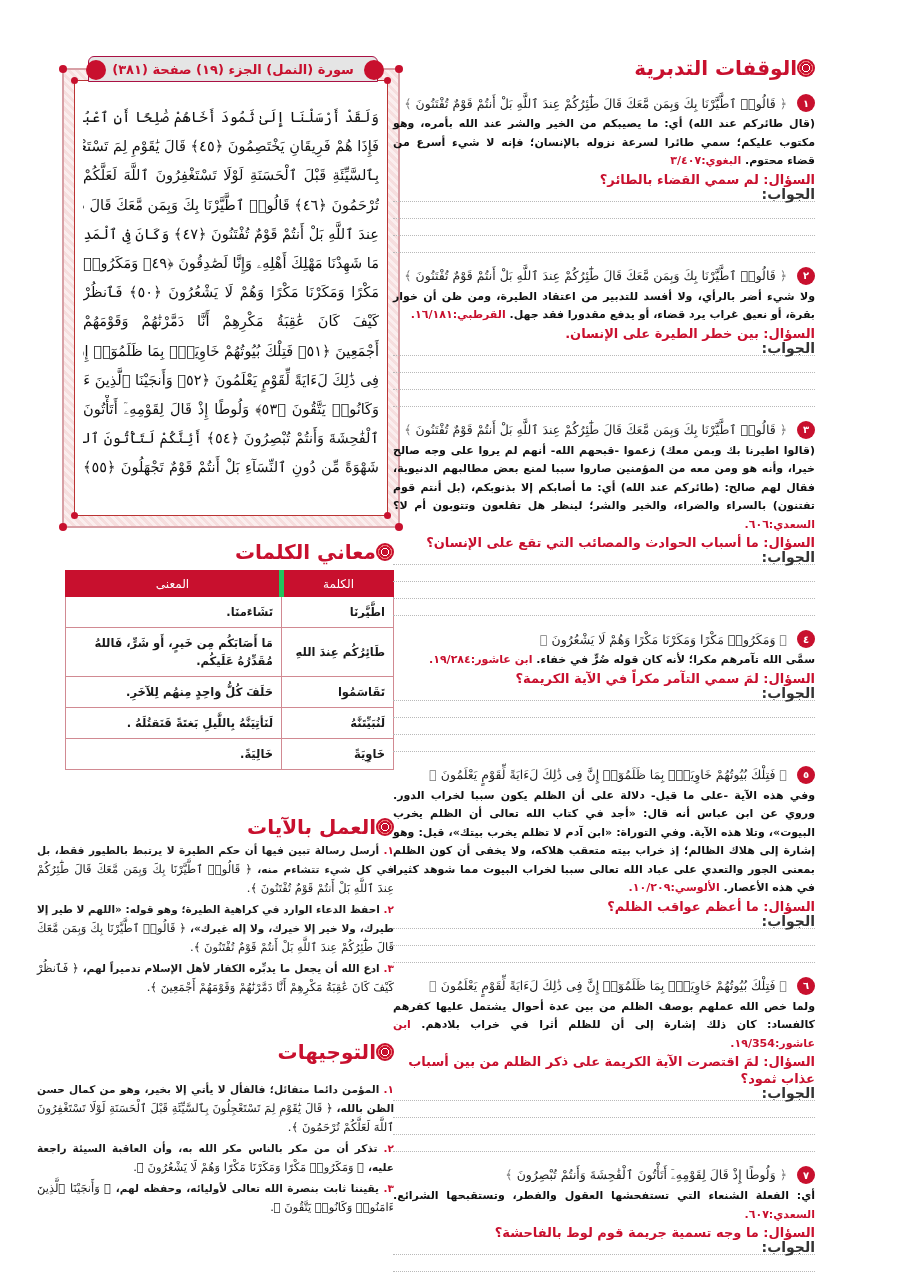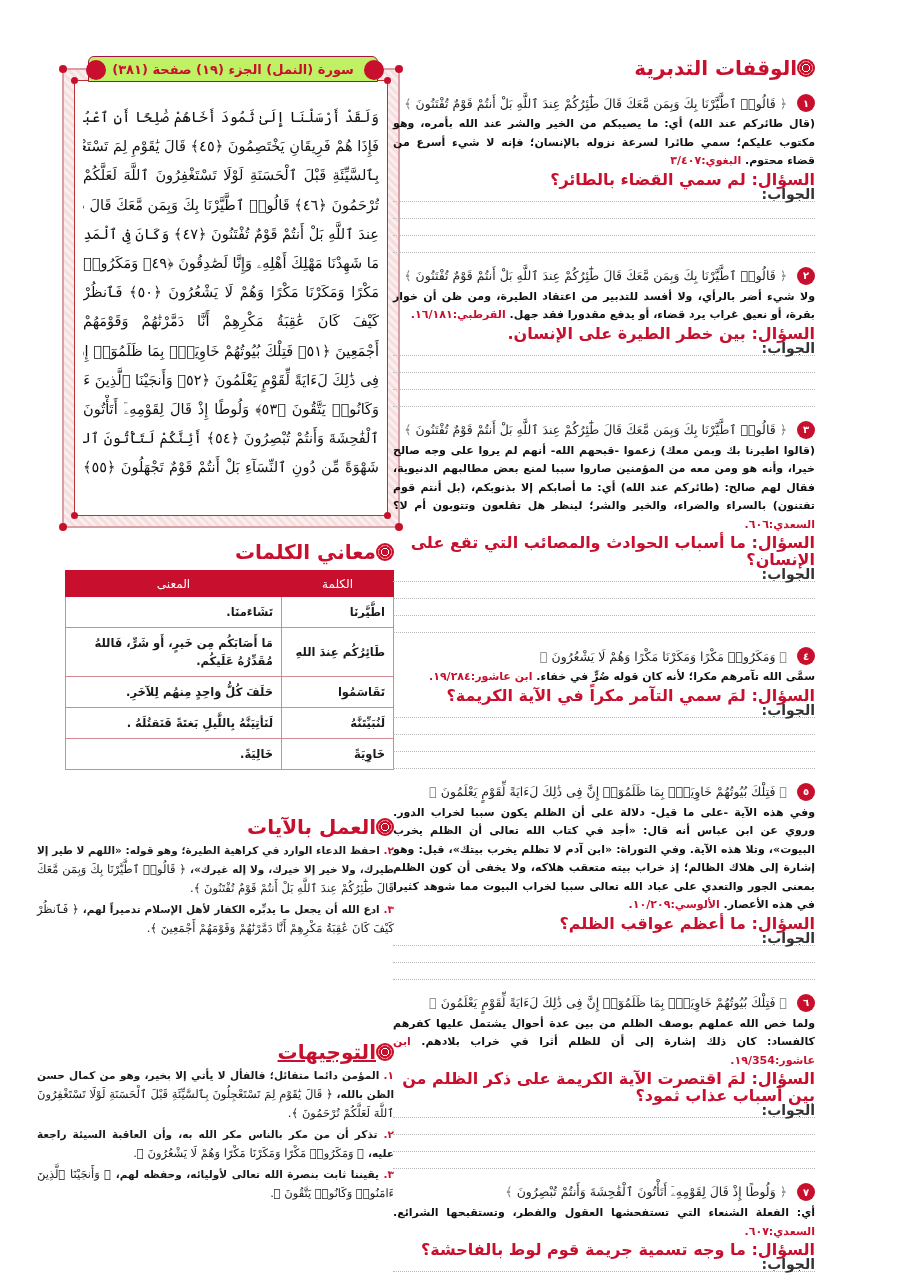--- a/index.html
+++ b/index.html
@@ -11,51 +11,51 @@
   .section-title { display: flex; align-items: center; gap: 0; color: #c8102e; font-weight: bold; font-size: 20px; direction: rtl; }
   .rosette { width: 18px; height: 18px; border-radius: 50%; background: radial-gradient(circle, #c8102e 0 3px, #ffffff 3px 4px, #c8102e 4px 6px, #e77 6px 7px, #c8102e 7px 9px); flex: 0 0 18px; }
 
   .wqfa { margin-top: 10px; direction: rtl; }
   .verse-row { display: flex; align-items: center; gap: 10px; margin-bottom: 3px; }
   .num-badge { width: 18px; height: 18px; border-radius: 50%; background: #c8102e; color: #fff; font-size: 10px; font-weight: bold; display: flex; align-items: center; justify-content: center; flex: 0 0 18px; }
   .verse { font-family: "DejaVu Serif", "Liberation Serif", serif; font-size: 12.5px; color: #222; white-space: nowrap; }
   .verse .br { color: #777; }
   .body-text { font-size: 11px; font-weight: bold; line-height: 18.5px; text-align: justify; color: #111; }
   .source { color: #c8102e; font-weight: bold; }
-  .question { color: #c8102e; font-size: 16px; font-weight: bold; line-height: 17px; }
+  .question { color: #c8102e; font-size: 13px; font-weight: bold; line-height: 17px; }
   .answer-label { font-size: 14px; font-weight: bold; line-height: 12px; color: #333; }
   .line { border-bottom: 1px dotted #b9b9b9; height: 17px; }
   .line.first { height: 2px; }
 
   
   .mushaf { position: absolute; left: 62px; top: 68px; width: 338px; height: 460px; border: 2px solid #d8a0a6; background: repeating-linear-gradient(45deg, #f6dede 0 3px, #fbeeee 3px 6px); }
   .mushaf-inner { position: absolute; left: 10px; top: 10px; right: 10px; bottom: 10px; background: #fff; border: 1.5px solid #b33; }
   .dot { position: absolute; width: 8px; height: 8px; border-radius: 50%; background: #c8102e; }
-  .header-tab { position: absolute; left: 88px; top: 56px; width: 290px; height: 26px; background: #bef264; border: 1.5px solid #a14; border-radius: 6px 6px 0 0; color: #c8102e; font-weight: bold; font-size: 13px; display: flex; align-items: center; justify-content: center; direction: rtl; z-index: 2; }
+  .header-tab { position: absolute; left: 88px; top: 56px; width: 290px; height: 26px; background: #e5e5e5; border: 1.5px solid #a14; border-radius: 6px 6px 0 0; color: #c8102e; font-weight: bold; font-size: 13px; display: flex; align-items: center; justify-content: center; direction: rtl; z-index: 2; }
   .big-dot { position: absolute; width: 20px; height: 20px; border-radius: 50%; background: #c8102e; z-index: 3; }
   .mushaf-lines { position: absolute; top: 22px; left: 8px; right: 8px; bottom: 8px; direction: rtl; }
   .mline { font-family: "DejaVu Serif", "Liberation Serif", serif; font-size: 14.5px; height: 29.2px; line-height: 29.2px; text-align: justify; text-align-last: justify; white-space: nowrap; overflow: hidden; color: #111; }
 
   
   .left-col { position: absolute; left: 37px; width: 357px; direction: rtl; }
   .meanings { top: 540px; padding-left: 28px; }
   .meanings .section-title { margin-bottom: 6px; }
   table.meanings-table { width: 100%; border-collapse: collapse; font-size: 11.5px; }
   .meanings-table th { background: #c8102e; color: #fff; font-weight: normal; height: 26px; font-size: 12px; border: 1px solid #c8102e; }
-  .meanings-table th + th { border-right: 1px solid #22c55e; text-align: center; }
+  .meanings-table th + th { border-right: 5px solid #22c55e; text-align: center; }
   .meanings-table td { border: 1px solid #d18a92; padding: 6px 8px; vertical-align: middle; font-weight: bold; line-height: 18px; }
   .meanings-table td.word { width: 112px; }
 
   
   .work { top: 815px; }
   .guide { top: 1040px; }
   .list-item { font-size: 10.5px; font-weight: bold; line-height: 19px; text-align: justify; margin-top: 2px; }
   .list-item .num { color: #c8102e; }
   .qverse { font-family: "DejaVu Serif", "Liberation Serif", serif; font-weight: normal; font-size: 11.5px; }
-  .guide .section-title { margin-bottom: 2px; text-decoration: underline; }
+  .guide .section-title { margin-bottom: 16px; }
 </style>
 </head>
 <body>
 
 <div class="big-dot" style="left:86px; top:60px;"></div>
 <div class="big-dot" style="left:364px; top:60px;"></div>
 <div class="header-tab">سورة (النمل) الجزء (١٩) صفحة (٣٨١)</div>
 
 <div class="mushaf">
   <div class="dot" style="left:-5px; top:-5px;"></div>
@@ -121,20 +121,25 @@
     </tbody>
   </table>
 </div>
 
 <div class="left-col work">
   <div class="section-title">
     <span class="rosette"></span>
     <span>العمل بالآيات</span>
   </div>
   <div class="list-item">
+    <span class="num">١.</span>
+    <span>أرسل رسالة تبين فيها أن حكم الطيرة لا يرتبط بالطيور فقط، بل في كل شيء تتشاءم منه،</span>
+    <span class="qverse">﴿ قَالُوا۟ ٱطَّيَّرْنَا بِكَ وَبِمَن مَّعَكَ قَالَ طَٰٓئِرُكُمْ عِندَ ٱللَّهِ بَلْ أَنتُمْ قَوْمٌ تُفْتَنُونَ ﴾.</span>
+  </div>
+  <div class="list-item">
     <span class="num">٢.</span>
     <span>احفظ الدعاء الوارد في كراهية الطيرة؛ وهو قوله: «اللهم لا طير إلا طيرك، ولا خير إلا خيرك، ولا إله غيرك»،</span>
     <span class="qverse">﴿ قَالُوا۟ ٱطَّيَّرْنَا بِكَ وَبِمَن مَّعَكَ قَالَ طَٰٓئِرُكُمْ عِندَ ٱللَّهِ بَلْ أَنتُمْ قَوْمٌ تُفْتَنُونَ ﴾.</span>
   </div>
   <div class="list-item">
     <span class="num">٣.</span>
     <span>ادع الله أن يجعل ما يدبِّره الكفار لأهل الإسلام تدميراً لهم،</span>
     <span class="qverse">﴿ فَٱنظُرْ كَيْفَ كَانَ عَٰقِبَةُ مَكْرِهِمْ أَنَّا دَمَّرْنَٰهُمْ وَقَوْمَهُمْ أَجْمَعِينَ ﴾.</span>
   </div>
 </div>

